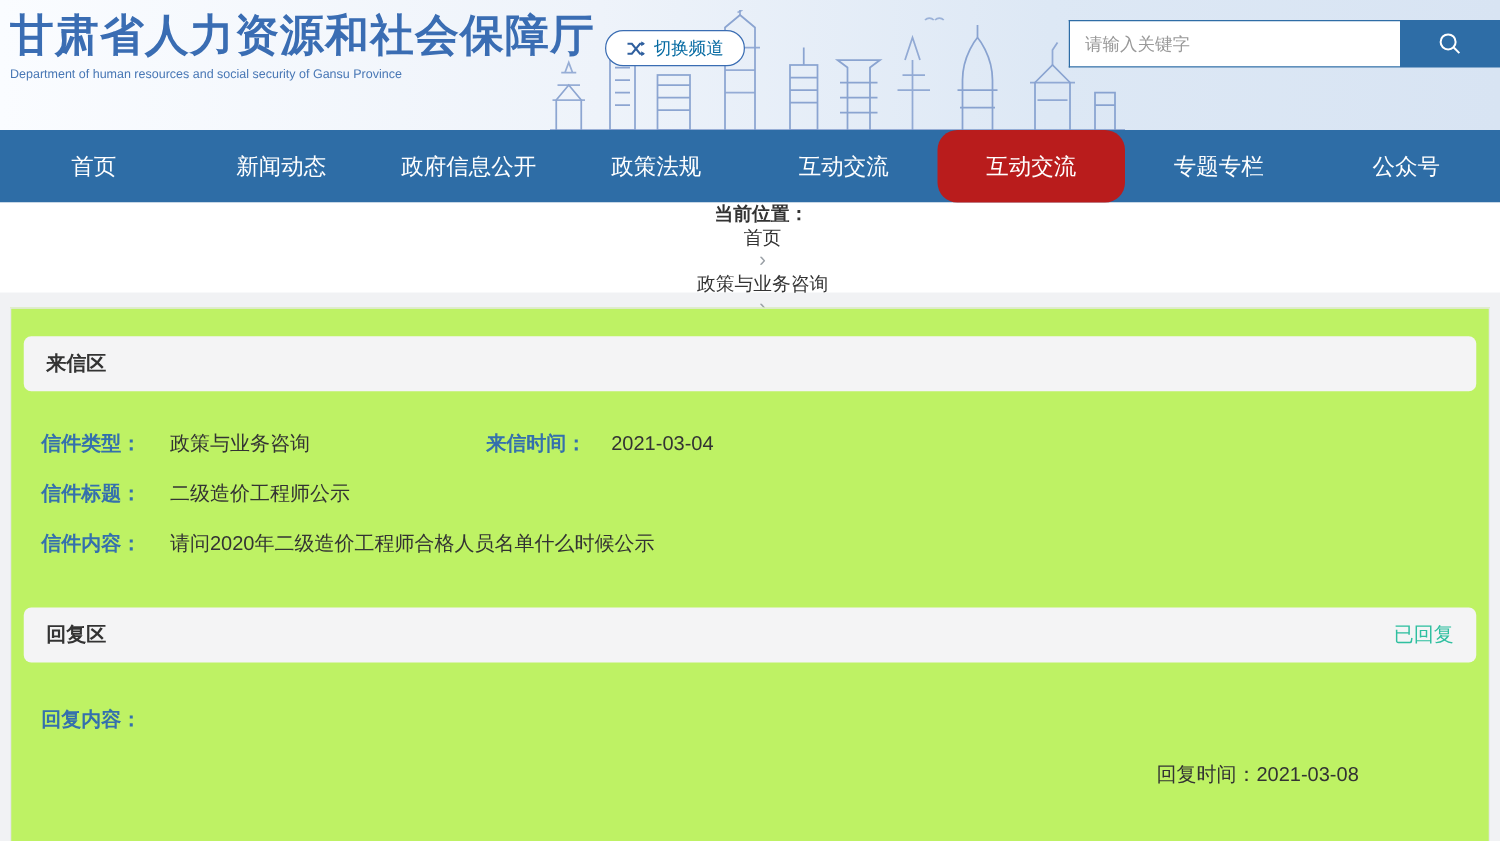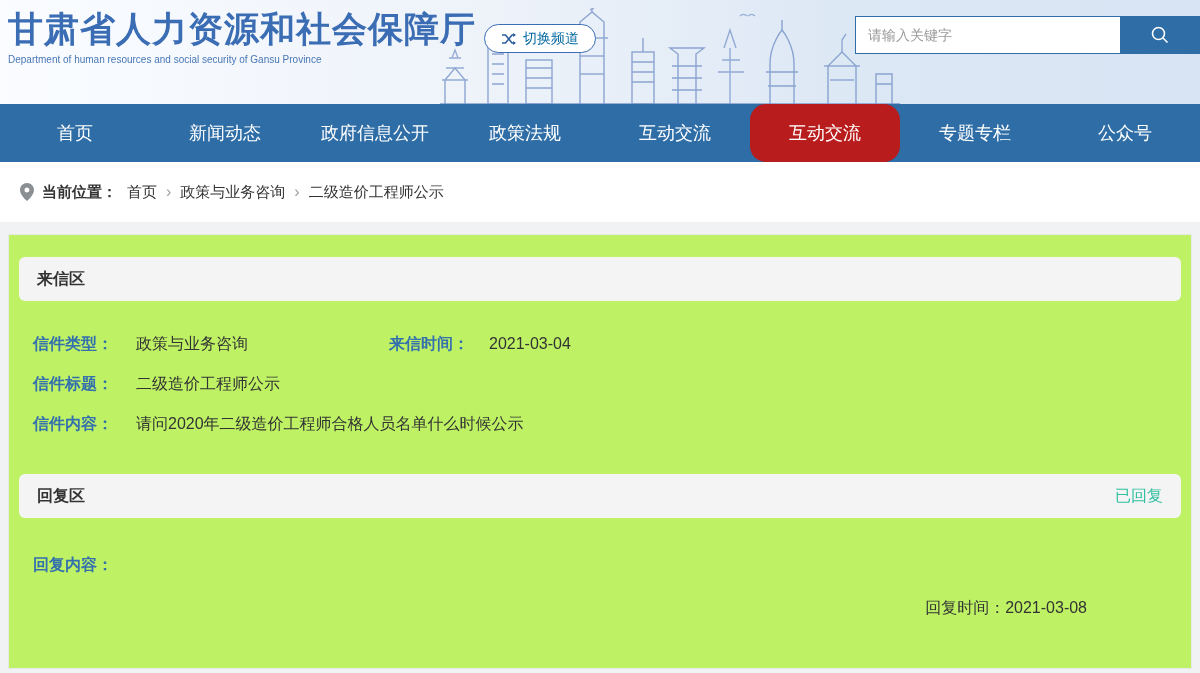--- a/index.html
+++ b/index.html
@@ -24,21 +24,21 @@
   .search-btn { width:80px; background:#2e6da6; border:none; display:flex;
     align-items:center; justify-content:center; cursor:pointer; }
 
   
   .nav { height:58px; background:#2e6da6; display:flex; }
   .nav-item { width:150px; height:58px; display:flex; align-items:center; justify-content:center;
     color:#fff; font-size:18px; text-decoration:none; cursor:pointer; }
   .nav-item.active { background:#b91c1c;border-radius:16px; }
 
   
-  .breadcrumb-bar { height:60px; background:#fff; display:flex; align-items:center; padding-left:20px; }
+  .breadcrumb-bar { height:72px; background:#fff; display:flex; align-items:center; padding-left:20px;flex-direction:column; }
   .crumb-prefix { font-size:15px; color:#333; font-weight:bold; margin:0 10px 0 8px; }
   .crumb-link { font-size:15px; color:#333; text-decoration:none; cursor:pointer; }
   .crumb-sep { color:#9aa0a6; margin:0 9px; font-size:16px; }
 
   
   .card { margin:12px 8px 0; background:#bef264; border:1px solid #e7e8ea; height:435px; position:relative; }
   .section-bar { margin:22px 10px 0; height:44px; background:#f4f4f5; border-radius:6px;
     display:flex; align-items:center; justify-content:space-between; padding:0 18px; }
   .section-title { font-size:16px; font-weight:bold; color:#333; }
   .status-badge { font-size:16px; color:#2fbfa0; }

